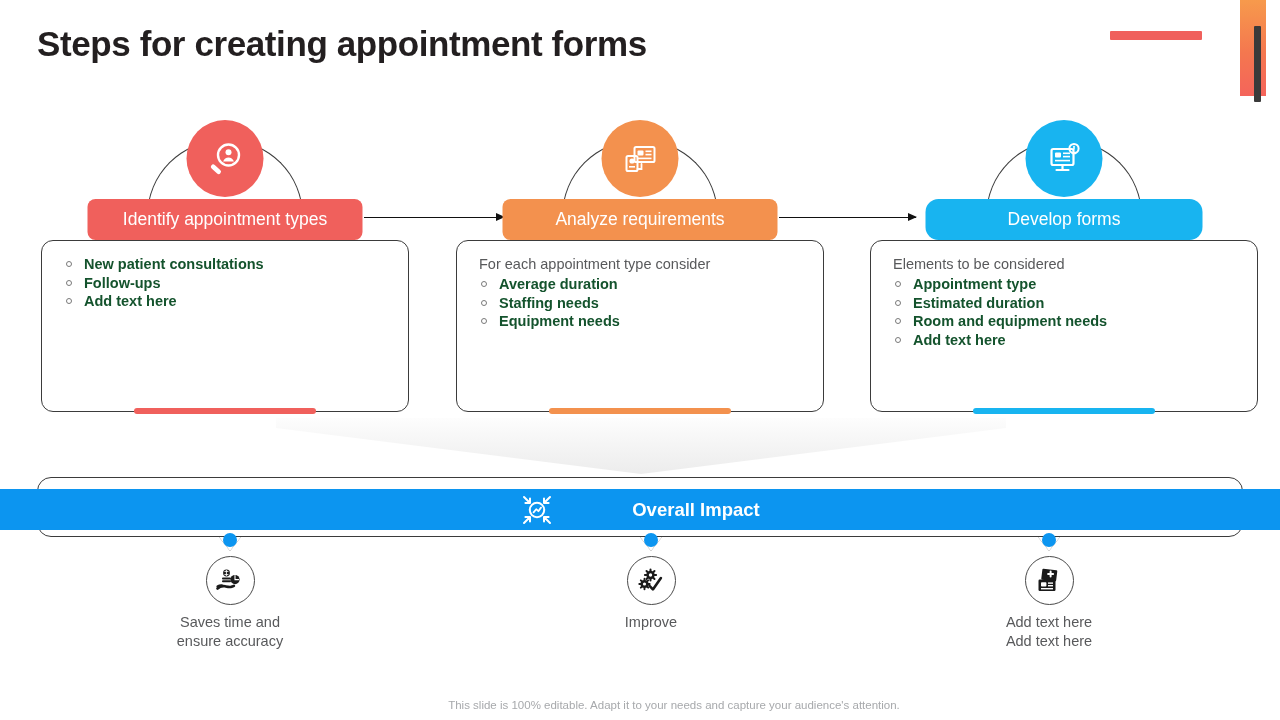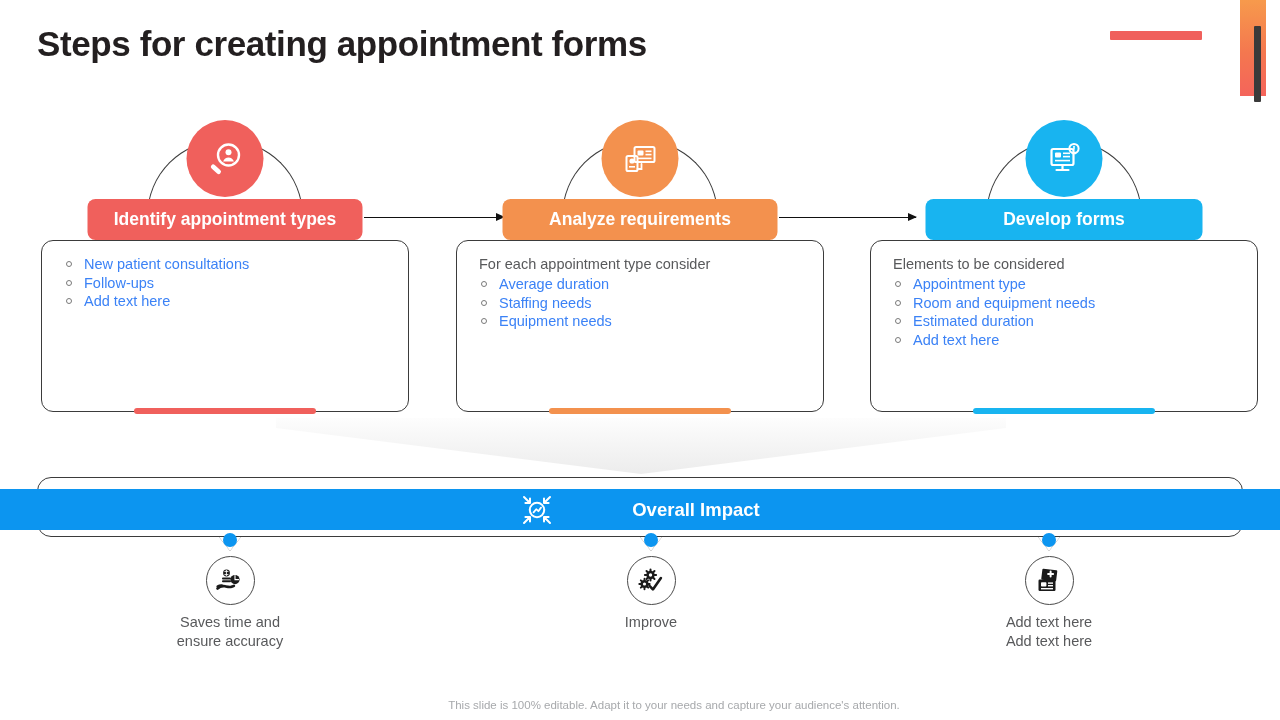--- a/index.html
+++ b/index.html
@@ -129,21 +129,21 @@
     transform: translateX(-50%);
     top: 81px;
     width: 275px;
     height: 41px;
     border-radius: 8px;
     display: flex;
     align-items: center;
     justify-content: center;
     color: #ffffff;
     font-size: 17.5px;
-    font-weight: bold;
+    font-weight: normal;
     z-index: 2;
     box-sizing: border-box;
   }
   .step.s1 .step-pill { width: 275px; }
   .step.s2 .step-pill { width: 277px; }
 
   
   .step-card {
     position: absolute;
     left: 0;
@@ -179,24 +179,25 @@
     line-height: 19px;
   }
   .step-list {
     margin: 0;
     padding: 0;
     list-style: none;
   }
   .step-list li {
     position: relative;
     font-size: 14.5px;
-    color: #3b82f6;
+    color: #14532d;
     line-height: 18.5px;
     padding-left: 20px;
     margin: 0;
+    font-weight: bold;
   }
   .step-list li::before {
     content: "";
     position: absolute;
     left: 2px;
     top: 6px;
     width: 6px;
     height: 6px;
     border: 1px solid #7a7a7a;
     border-radius: 50%;
@@ -442,30 +443,30 @@
             <rect x="17.5" y="15.8" width="7" height="1.6" fill="#ffffff"></rect>
             <rect x="9.5" y="19.8" width="15" height="1.6" fill="#ffffff"></rect>
             <path d="M17 25v4" stroke="#ffffff" stroke-width="2.2"></path>
             <path d="M11 30h12" stroke="#ffffff" stroke-width="2.2" stroke-linecap="round"></path>
             <circle cx="28.5" cy="8.5" r="4.6" stroke="#ffffff" stroke-width="2"></circle>
             <path d="M28.5 6.6v2.4" stroke="#ffffff" stroke-width="1.6" stroke-linecap="round"></path>
             <path d="M27 13.4h3" stroke="#ffffff" stroke-width="1.6" stroke-linecap="round"></path>
           </svg>
         </span>
       </div>
-      <div class="step-pill" style="background:#18B4F0;">
+      <div class="step-pill" style="background:#18B4F0;border-radius:13px;">
         <span>Develop forms</span>
       </div>
       <div class="step-card">
         <div class="step-body">
           <p class="step-intro">Elements to be considered</p>
           <ul class="step-list">
             <li>Appointment type</li>
+            <li>Estimated duration</li>
             <li>Room and equipment needs</li>
-            <li>Estimated duration</li>
             <li>Add text here</li>
           </ul>
         </div>
         <div class="step-card-accent" style="background:#18B4F0;"></div>
       </div>
     </div>
 
   </div>
 
   <div class="funnel"></div>

